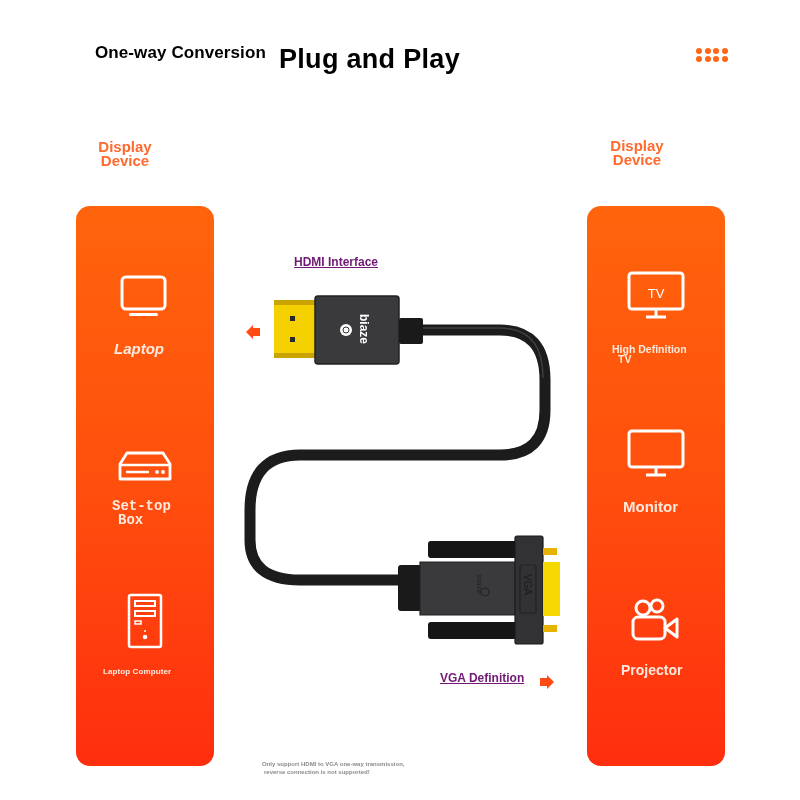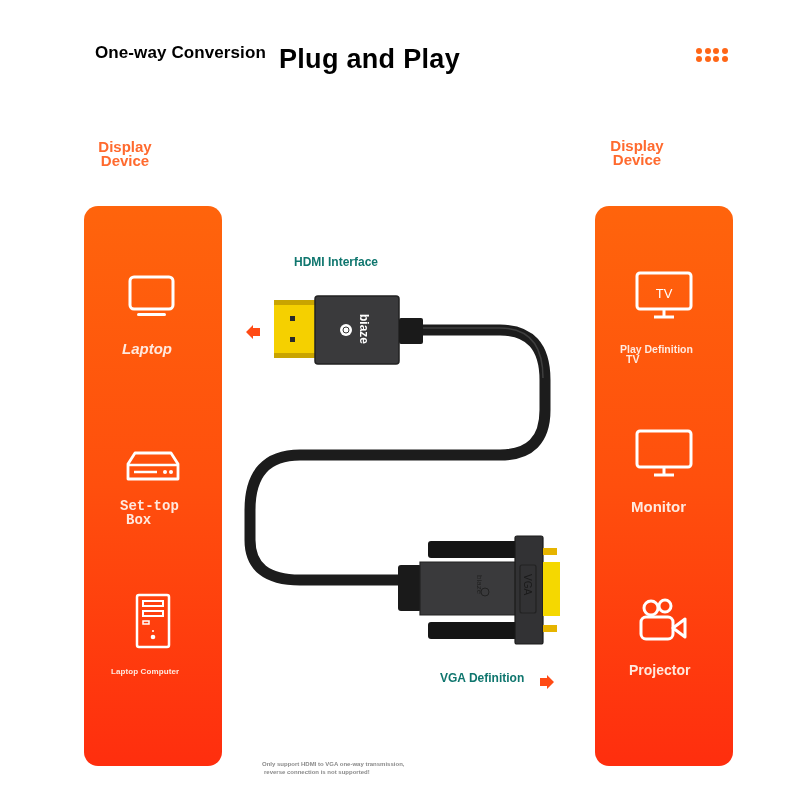--- a/index.html
+++ b/index.html
@@ -9,32 +9,32 @@
   .hdr-left { position:absolute; left:60px; top:43px; font-size:17px; font-weight:bold; color:#000; letter-spacing:0.1px;margin-left:35px; }
   .hdr-main { position:absolute; left:279px; top:44px; font-size:27px; font-weight:bold; color:#000; letter-spacing:0.3px; }
   .dots { position:absolute; left:696px; top:48px; width:32px; height:14px; display:grid; grid-template-columns:repeat(4,6px); grid-template-rows:repeat(2,6px); gap:2px 2.5px; }
   .dots span { width:6px; height:6px; border-radius:50%; background:#ff6616; display:block; }
 
   .col-title { position:absolute; color:#ff6a2e; font-weight:bold; font-size:15px; line-height:14px; text-align:center; }
   .col-title.left { left:84px; top:140px; width:82px; }
   .col-title.right { left:596px; top:139px; width:82px; }
 
   .panel { position:absolute; top:206px; width:138px; height:560px; border-radius:14px;
-           background:linear-gradient(180deg,#ff640c 0%, #ff4f0d 50%, #ff2e0e 100%);margin-left:8px; }
+           background:linear-gradient(180deg,#ff640c 0%, #ff4f0d 50%, #ff2e0e 100%); }
   .panel.left { left:76px; }
   .panel.right { left:587px; }
 
   .dev { position:absolute; left:0; width:138px; }
   .dev .icon { position:absolute; left:50%; transform:translateX(-50%); }
   .dev .label { position:absolute; color:#ffe9df; font-weight:bold; text-align:left; }
 
   .note { position:absolute; left:262px; top:760px; font-size:6px; color:#8a8a8a; font-weight:bold; line-height:8px; }
 
   .cable { position:absolute; left:0; top:0; }
-  .iface-label { position:absolute; font-size:12px; font-weight:bold; color:#0f766e; }
+  .iface-label { position:absolute; font-size:12px; font-weight:bold; color:#701a75;text-decoration:underline; }
   .arrow { position:absolute; }
 </style>
 </head>
 <body>
 
 <div class="hdr-left">One-way Conversion</div>
 <div class="hdr-main">Plug and Play</div>
 <div class="dots">
   <span></span>
     <span></span>
@@ -95,21 +95,21 @@
 <div class="panel right">
 
   <div class="dev" style="top:64px;">
     <svg class="icon" width="60" height="50" viewBox="0 0 60 50" style="top:0px;">
       <rect x="3" y="3" width="54" height="36" rx="3" fill="none" stroke="#fff" stroke-width="3"></rect>
       <line x1="30" y1="39" x2="30" y2="46" stroke="#fff" stroke-width="3"></line>
       <line x1="20" y1="47" x2="40" y2="47" stroke="#fff" stroke-width="3"></line>
     </svg>
     <div style="position:absolute; left:0; width:138px; top:16px; text-align:center; color:#fff; font-size:13px;">TV</div>
     <div class="label" style="left:25px; top:74px; font-size:10.5px; line-height:10px;">
-      <div>Play Definition</div>
+      <div>High Definition</div>
       <div style="padding-left:6px;">TV</div>
     </div>
   </div>
 
   <div class="dev" style="top:222px;">
     <svg class="icon" width="60" height="50" viewBox="0 0 60 50" style="top:0px;">
       <rect x="3" y="3" width="54" height="36" rx="3" fill="none" stroke="#fff" stroke-width="3"></rect>
       <line x1="30" y1="39" x2="30" y2="46" stroke="#fff" stroke-width="3"></line>
       <line x1="20" y1="47" x2="40" y2="47" stroke="#fff" stroke-width="3"></line>
     </svg>

